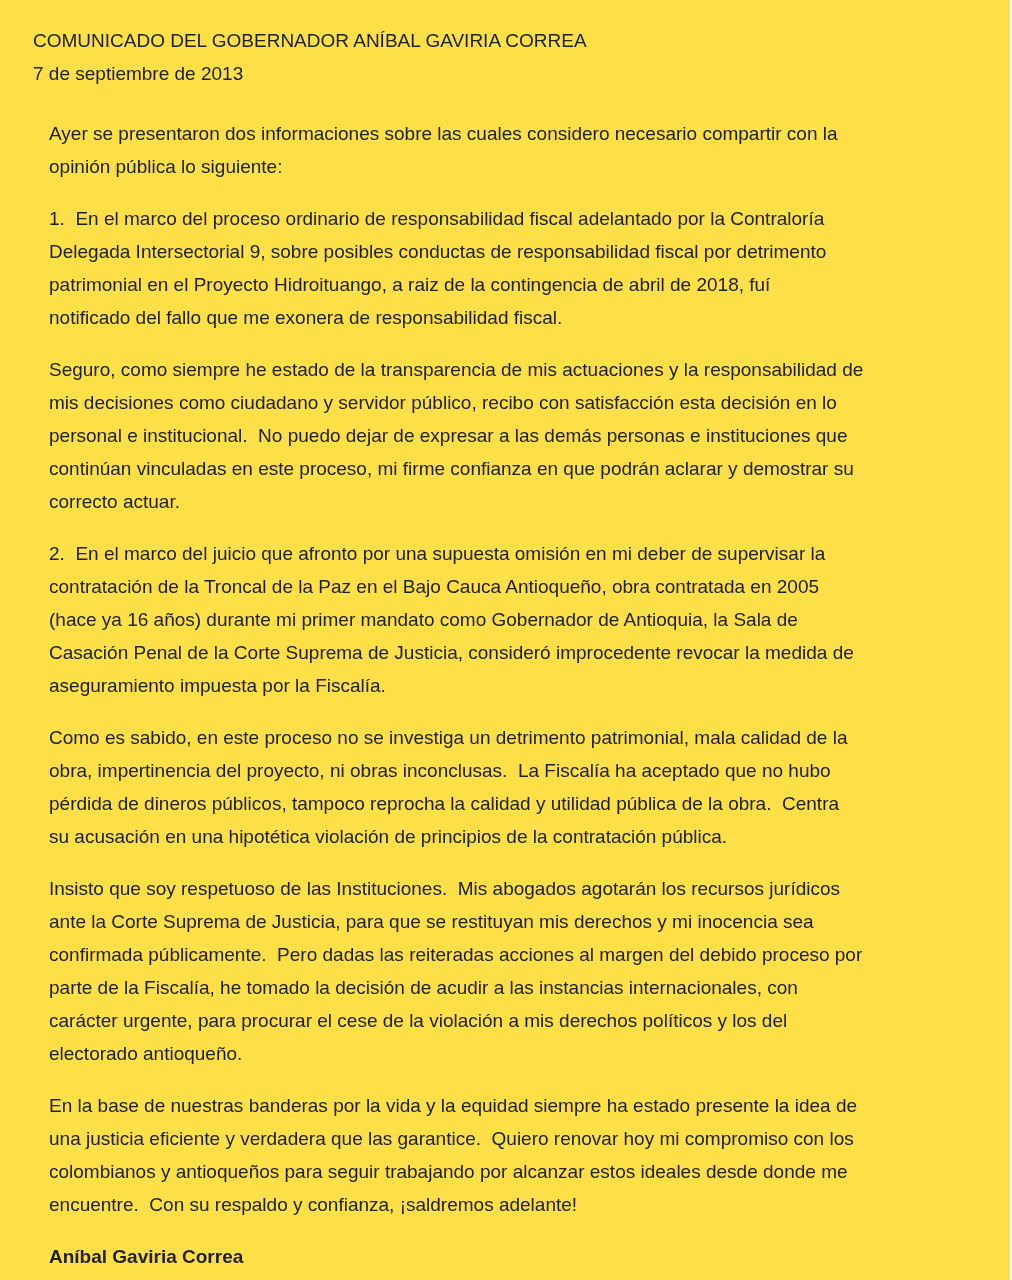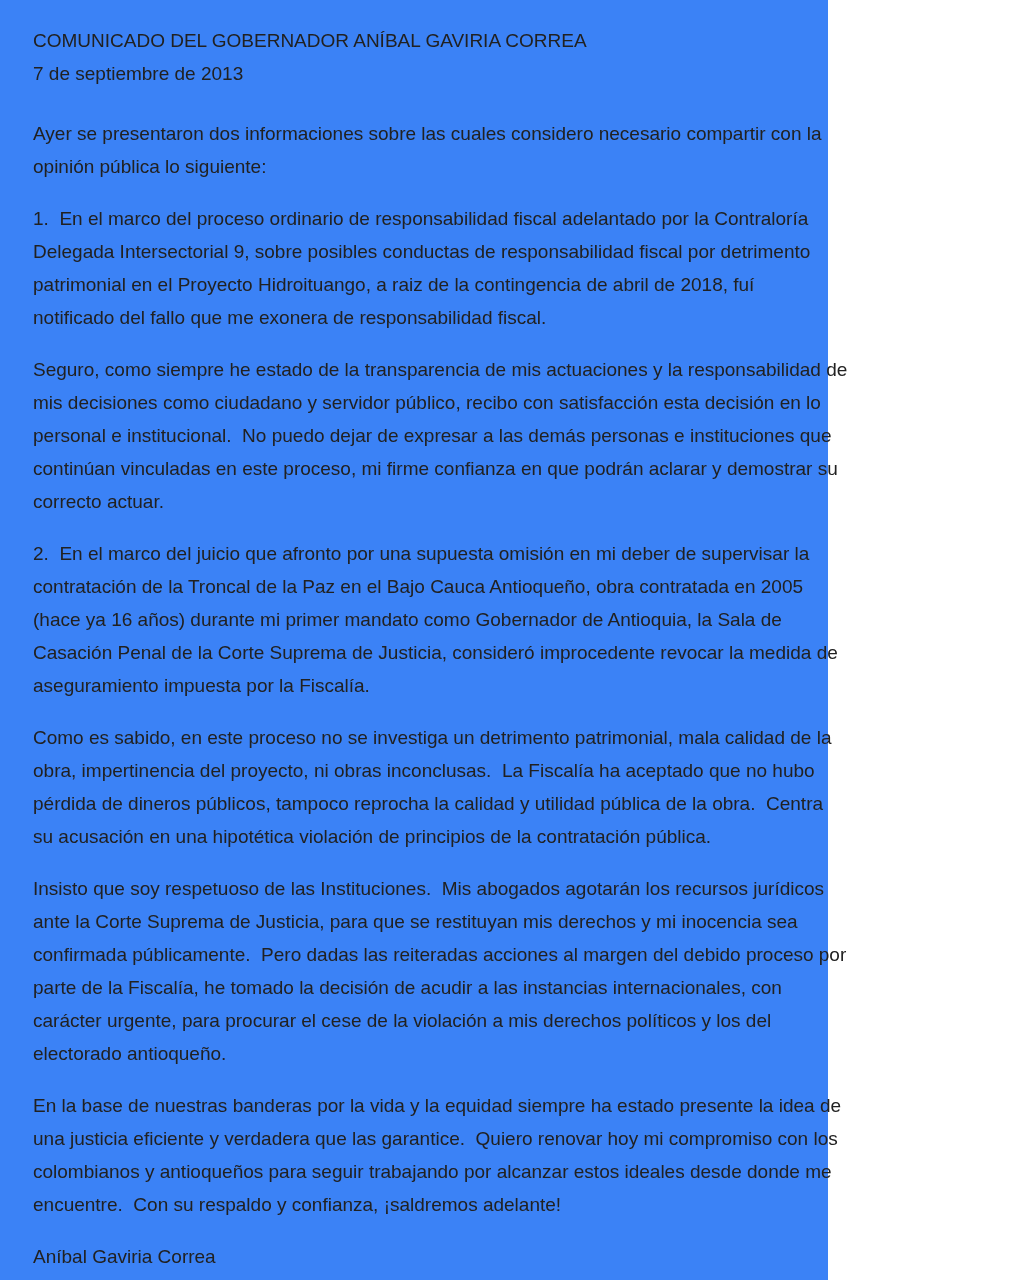--- a/index.html
+++ b/index.html
@@ -9,44 +9,45 @@
   }
   body {
     width: 1012px;
     height: 1280px;
     overflow: hidden;
     font-family: "Liberation Sans", sans-serif;
     color: #212121;
   }
   .page {
     box-sizing: border-box;
-    width: 828px;
+    width: 1010px;
     height: 1280px;
     padding: 24px 28px 0 33px;
-    background: #3b82f6;
+    background: #fde047;
   }
   .doc-text {
     font-size: 19px;
     line-height: 33px;
     white-space: pre;          
     letter-spacing: 0px;
   }
   .doc-header {
     margin: 0 0 27px 0;
   }
   .doc-header .line {
     font-size: 19px;
     line-height: 33px;
     white-space: pre;
   }
   p.paragraph {
-    margin: 0 0 19px 0;
+    margin: 0 0 19px 16px;
   }
   .signature {
     margin: 14px 0 0 0;
+    font-weight: bold;
   }
 </style>
 </head>
 <body>
 
 <div class="page">
 
   <div class="doc-header">
     <div class="line doc-text">COMUNICADO DEL GOBERNADOR ANÍBAL GAVIRIA CORREA</div>
     <div class="line doc-text">7 de septiembre de 2013</div>

